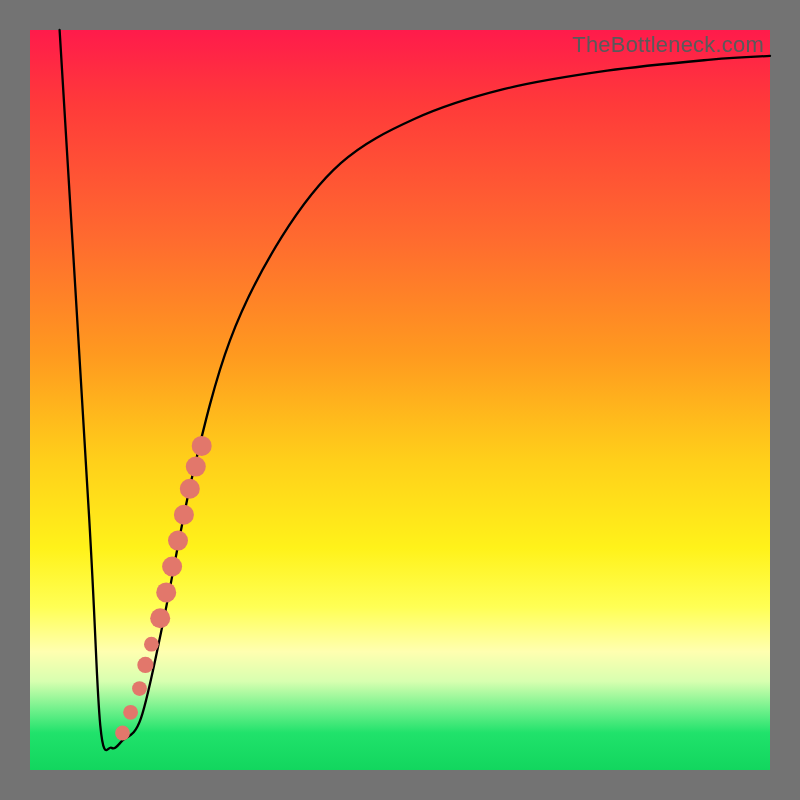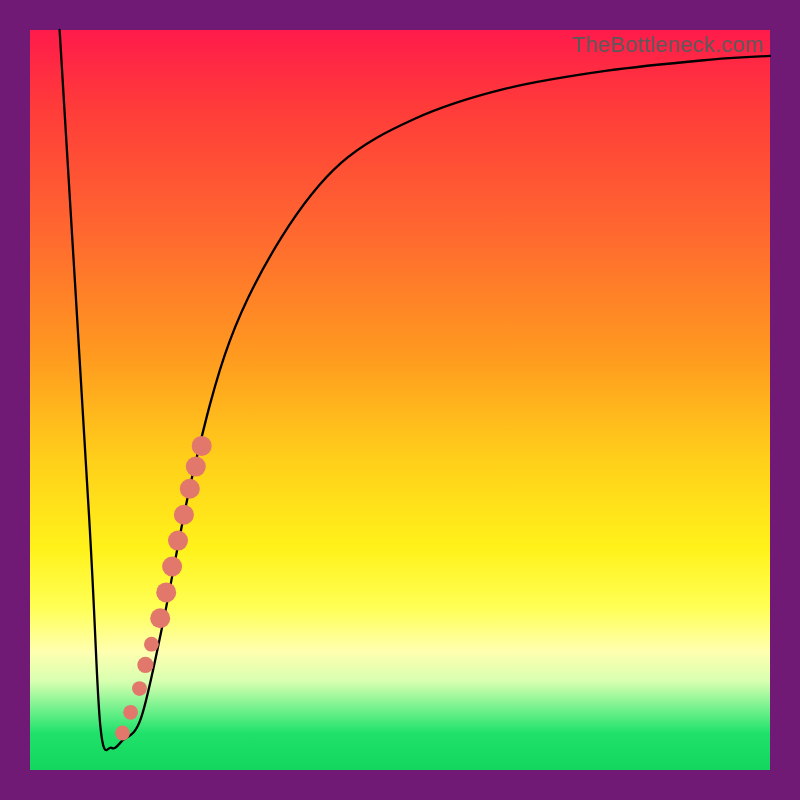--- a/index.html
+++ b/index.html
@@ -8,21 +8,21 @@
     width: 800px;
     height: 800px;
     overflow: hidden;
     background: #000;
     font-family: Arial, Helvetica, sans-serif;
   }
   .stage {
     position: relative;
     width: 800px;
     height: 800px;
-    background: #701a75;
+    background: #737373;
     text-align: right;
   }
   .plot {
     position: absolute;
     left: 30px;
     top: 30px;
     width: 740px;
     height: 740px;
     
     background: linear-gradient(

